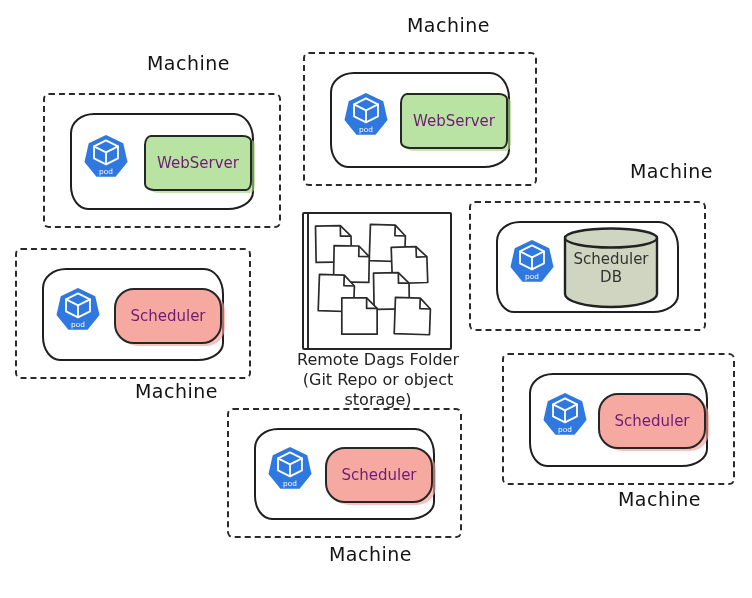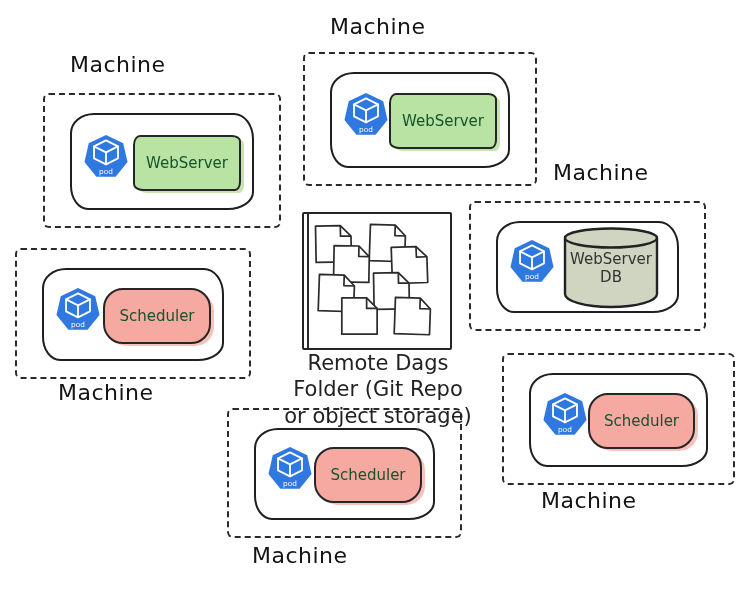--- a/index.html
+++ b/index.html
@@ -1,43 +1,43 @@
 <!DOCTYPE html>
 <html style="--pod-blue: #2e78e0; --webserver: #b9e3a2; --scheduler: #f6a9a0; --metadata-db: #cfd5c0; --outline: #1f1f1f;"><head>
 <meta charset="utf-8">
 <style>
   html,body{margin:0;padding:0;background:#fff;}
   body{font-family:"DejaVu Sans","Liberation Sans",sans-serif;color:#1c1c1c;}
   .canvas{position:relative;width:752px;height:598px;background:#ffffff;overflow:hidden;}
 
   
   .machine-label{
-    position:absolute;font-size:22px;letter-spacing:.5px;color:#141414;
-    text-align:left;white-space:nowrap;
+    position:absolute;font-size:19px;letter-spacing:.5px;color:#141414;
+    text-align:right;white-space:nowrap;
   }
   .machine-box{
     position:absolute;border:2px dashed #2a2a2a;border-radius:6px;background:#fff;
   }
   .node{
     position:absolute;inset:18px 25px 16px 25px;background:#fff;
     border:2.6px solid var(--outline,#1f1f1f);
     border-radius:24px 20px 26px 18px / 20px 26px 18px 24px;
     display:flex;align-items:center;
   }
   .pod{width:46px;height:46px;margin-left:11px;flex:0 0 auto;transform:translateY(-5px);}
   .pod-hept{fill:var(--pod-blue,#2e78e0);}
   .pod-cube{stroke:#fff;stroke-width:4;fill:none;stroke-linejoin:round;stroke-linecap:round;}
   .pod-text{fill:#fff;font-size:16px;font-family:"DejaVu Sans",sans-serif;}
 
   .component{
-    width:104px;height:52px;margin-left:auto;margin-right:11px;
+    width:104px;height:52px;margin-left:auto;margin-right:0;
     border:2.5px solid #262626;
     border-radius:7px 9px 6px 10px / 10px 6px 9px 7px;
     display:flex;align-items:center;justify-content:center;
-    font-size:15px;color:#14532d;transform:translateY(1px);
+    font-size:15px;color:#701a75;transform:translateY(1px);
   }
   .comp-webserver{background:var(--webserver,#b9e3a2);box-shadow:4px 3px 0 -1px rgba(166,214,131,.65);}
   .comp-scheduler{background:var(--scheduler,#f6a9a0);box-shadow:4px 3px 0 -1px rgba(244,160,150,.65);border-radius:20px;}
 
   
   .db{position:relative;width:100px;height:84px;margin-left:auto;margin-right:16px;transform:translateY(1px);}
   .db svg{position:absolute;inset:0;}
   .db-shape{fill:var(--metadata-db,#cfd5c0);stroke:#222;stroke-width:2.4;}
   .db-label{
     position:absolute;top:24px;left:0;width:100%;text-align:center;
@@ -74,21 +74,21 @@
   .paper:nth-child(2){left:62px;top:8px;transform:rotate(2deg);}
   .paper:nth-child(3){left:26px;top:29px;transform:rotate(1deg);}
   .paper:nth-child(4){left:84px;top:30px;transform:rotate(-2deg);}
   .paper:nth-child(5){left:11px;top:58px;transform:rotate(2deg);}
   .paper:nth-child(6){left:66px;top:56px;transform:rotate(-1deg);}
   .paper:nth-child(7){left:34px;top:81px;}
   .paper:nth-child(8){left:87px;top:81px;transform:rotate(2deg);}
 
   .dags-caption{
     position:absolute;left:281px;top:350px;width:194px;
-    font-size:21px;line-height:1.25;text-align:center;color:#222;
+    font-size:16px;line-height:1.25;text-align:center;color:#222;
   }
 </style>
 </head>
 <body>
 
 <div class="canvas">
 
   <div class="machine m1">
     <div class="machine-label">Machine</div>
     <div class="machine-box">
@@ -133,21 +133,21 @@
     <path class="pod-cube" d="M50,14 L76,27 L76,53 L50,66 L24,53 L24,27 Z"></path>
     <path class="pod-cube" d="M24,27 L50,40 L76,27 M50,40 L50,66"></path>
     <text class="pod-text" x="50" y="87" text-anchor="middle">pod</text>
   </svg>
 
         <div class="db">
           <svg viewBox="0 0 100 84">
             <path class="db-shape" d="M4,12 L4,68 C4,75 24,81 50,81 C76,81 96,75 96,68 L96,12"></path>
             <ellipse class="db-shape" cx="50" cy="12" rx="46" ry="9.5"></ellipse>
           </svg>
-          <div class="db-label">WebServer DB</div>
+          <div class="db-label">Scheduler DB</div>
         </div>
       </div>
     </div>
   </div>
 
   <div class="machine m4">
     <div class="machine-box">
       <div class="node">
 
   <svg class="pod" viewBox="0 0 100 100">

